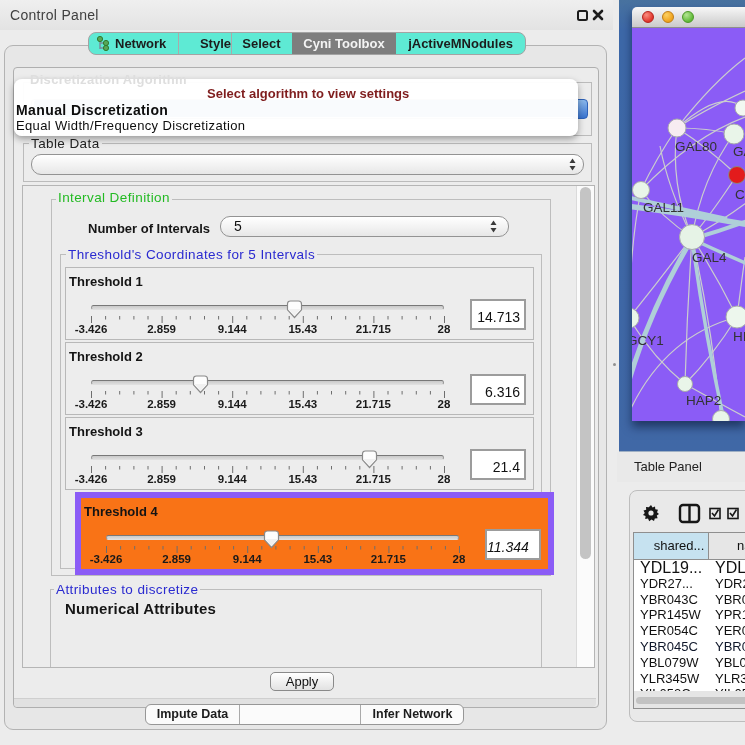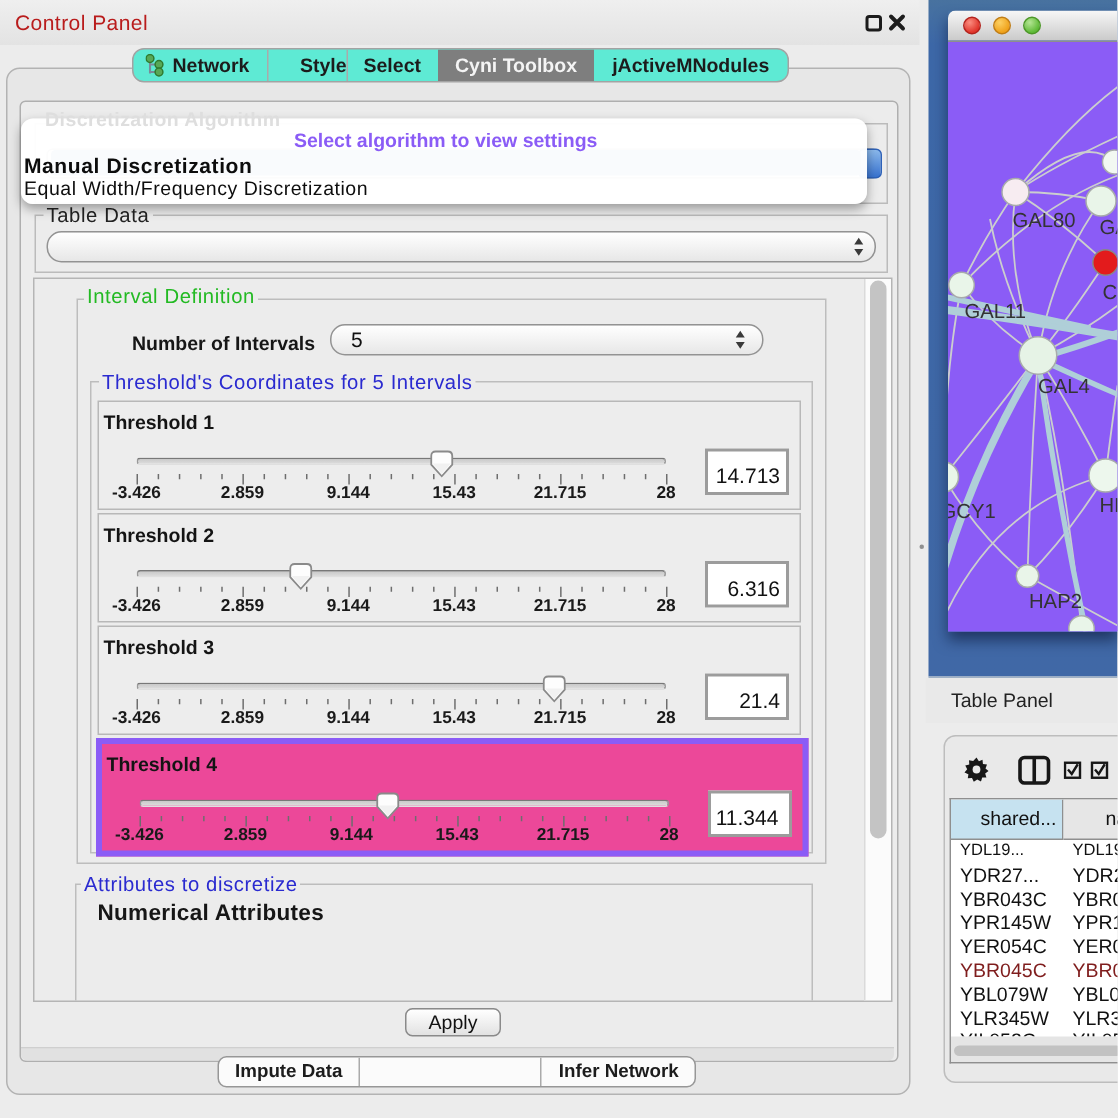--- a/index.html
+++ b/index.html
@@ -3,21 +3,21 @@
 <style>
 html,body{margin:0;padding:0;}
 body{width:745px;height:745px;position:relative;overflow:hidden;
   font-family:"Liberation Sans",sans-serif;background:#ECECEC;}
 .abs{position:absolute;}
 .gblabel{position:absolute;font-size:13.5px;letter-spacing:0.4px;background:#ECECEC;padding:0 2px;line-height:13px;}
 .bold{font-weight:bold;}
 </style></head><body>
 
 <div class="abs" style="left:0;top:0;width:613px;height:30px;background:linear-gradient(#EFEFEF,#E3E3E3);"></div>
-<div class="abs" style="left:10px;top:7px;font-size:14px;letter-spacing:0.3px;color:#b91c1c;">Control Panel</div>
+<div class="abs" style="left:10px;top:7px;font-size:14px;letter-spacing:0.3px;color:#404040;">Control Panel</div>
 <div class="abs" style="left:577px;top:10px;width:6.5px;height:6.5px;border:2px solid #1b1b1b;border-radius:2.5px;"></div>
 <svg class="abs" style="left:592px;top:9px;" width="12" height="12" viewBox="0 0 12 12">
  <path d="M2,2 L10,10 M10,2 L2,10" stroke="#1d1d1d" stroke-width="2.6" stroke-linecap="round"></path>
 </svg>
 
 <div class="abs" style="left:4px;top:45px;width:601px;height:683px;border:1px solid #B3B3B3;border-radius:9px;background:#E7E7E7;"></div>
 <div class="abs" style="left:13px;top:67px;width:584px;height:639px;border:1px solid #AFAFAF;border-radius:4px;background:#ECECEC;"></div>
 
 <div class="abs" style="left:88px;top:32px;width:436px;height:21px;background:#5eead4;border:1px solid #A3A3A3;border-radius:8px;overflow:hidden;font-size:13px;font-weight:bold;color:#1c1c1c;">
  <div class="abs" style="left:0;top:0;width:89px;height:21px;border-right:1px solid #AAA;">
@@ -107,37 +107,37 @@
       <div class="abs bold" style="left:144.2px;top:55px;width:44px;text-align:center;font-size:11.5px;color:#1a1a1a;">9.144</div>
       <div class="abs bold" style="left:214.8px;top:55px;width:44px;text-align:center;font-size:11.5px;color:#1a1a1a;">15.43</div>
       <div class="abs bold" style="left:285.4px;top:55px;width:44px;text-align:center;font-size:11.5px;color:#1a1a1a;">21.715</div>
       <div class="abs bold" style="left:356.0px;top:55px;width:44px;text-align:center;font-size:11.5px;color:#1a1a1a;">28</div>
       <svg class="abs" style="left:295.4px;top:32px;" width="17" height="19" viewBox="0 0 17 19">
         <path d="M8.5,17.5 L1.5,9.8 V4 Q1.5,1 4.5,1 H12.5 Q15.5,1 15.5,4 V9.8 Z" fill="#FDFDFD" stroke="#8A8A8A" stroke-width="1.2"></path>
         <path d="M2.5,9 H14.5 L8.5,16 Z" fill="#F1F1F1" stroke="none"></path>
       </svg>
       <div class="abs" style="left:404px;top:31px;width:48px;height:27px;background:#FFF;border:2px solid #9C9C9C;text-align:right;line-height:32px;font-size:14px;color:#111;padding-right:4px;">21.4</div>
     </div>
-    <div class="abs" style="left:41px;top:306px;width:467px;height:71px;border:4px solid #8b5cf6;background:#ec4899;overflow:hidden;">
+    <div class="abs" style="left:52px;top:306px;width:467px;height:71px;border:6px solid #8b5cf6;background:#f97316;overflow:hidden;">
       <div class="abs bold" style="left:3px;top:6px;font-size:13px;color:#141414;">Threshold 4</div>
       <div class="abs" style="left:25px;top:37px;width:351px;height:3px;border:1px solid #999;border-top-color:#787878;border-bottom-color:#DFDFDF;border-radius:3px;background:linear-gradient(#C9C9C9,#DCDCDC);"></div>
       <svg class="abs" style="left:24px;top:48px;" width="356" height="10" viewBox="0 0 356 10">
         <path d="M25.5,48 V55.0 M39.6,48 V51.5 M53.7,48 V51.5 M67.9,48 V51.5 M82.0,48 V51.5 M96.1,48 V55.0 M110.2,48 V51.5 M124.3,48 V51.5 M138.5,48 V51.5 M152.6,48 V51.5 M166.7,48 V55.0 M180.8,48 V51.5 M194.9,48 V51.5 M209.1,48 V51.5 M223.2,48 V51.5 M237.3,48 V55.0 M251.4,48 V51.5 M265.5,48 V51.5 M279.7,48 V51.5 M293.8,48 V51.5 M307.9,48 V55.0 M322.0,48 V51.5 M336.1,48 V51.5 M350.3,48 V51.5 M364.4,48 V51.5 M378.5,48 V55.0" stroke="#6E6E6E" stroke-width="1" transform="translate(-24,-48)"></path>
       </svg>
       <div class="abs bold" style="left:3.0px;top:55px;width:44px;text-align:center;font-size:11.5px;color:#1a1a1a;">-3.426</div>
       <div class="abs bold" style="left:73.6px;top:55px;width:44px;text-align:center;font-size:11.5px;color:#1a1a1a;">2.859</div>
       <div class="abs bold" style="left:144.2px;top:55px;width:44px;text-align:center;font-size:11.5px;color:#1a1a1a;">9.144</div>
       <div class="abs bold" style="left:214.8px;top:55px;width:44px;text-align:center;font-size:11.5px;color:#1a1a1a;">15.43</div>
       <div class="abs bold" style="left:285.4px;top:55px;width:44px;text-align:center;font-size:11.5px;color:#1a1a1a;">21.715</div>
       <div class="abs bold" style="left:356.0px;top:55px;width:44px;text-align:center;font-size:11.5px;color:#1a1a1a;">28</div>
       <svg class="abs" style="left:182.4px;top:32px;" width="17" height="19" viewBox="0 0 17 19">
         <path d="M8.5,17.5 L1.5,9.8 V4 Q1.5,1 4.5,1 H12.5 Q15.5,1 15.5,4 V9.8 Z" fill="#FDFDFD" stroke="#8A8A8A" stroke-width="1.2"></path>
         <path d="M2.5,9 H14.5 L8.5,16 Z" fill="#F1F1F1" stroke="none"></path>
       </svg>
-      <div class="abs" style="left:404px;top:31px;width:48px;height:27px;background:#FFF;border:2px solid #9C9C9C;text-align:center;line-height:32px;font-size:14px;color:#111;padding-right:4px;">11.344</div>
+      <div class="abs" style="left:404px;top:31px;width:48px;height:27px;background:#FFF;border:2px solid #9C9C9C;text-align:left;line-height:32px;font-size:14px;color:#111;padding-right:4px;font-style:italic;">11.344</div>
     </div>
 <div class="abs" style="left:27px;top:403px;width:490px;height:90px;border:1px solid #BDBDBD;"></div>
 <div class="gblabel" style="left:31px;top:397px;color:#2A2AD0;">Attributes to discretize</div>
 <div class="abs bold" style="left:42px;top:414px;font-size:15px;letter-spacing:0.2px;color:#161616;">Numerical Attributes</div>
 
 <div class="abs" style="left:553px;top:0;width:18px;height:481px;background:#FBFBFB;border-left:1px solid #DADADA;">
   <div class="abs" style="left:3px;top:1px;width:11px;height:372px;background:#C4C4C4;border-radius:6px;"></div>
 </div>
 </div>
 <div class="abs" style="left:14px;top:698px;width:582px;height:8px;background:#E1E1E1;border-radius:0 0 4px 4px;border-top:1px solid #CFCFCF;"></div>
@@ -232,41 +232,41 @@
   <path d="M3,6 l2.5,3 4-6.5" stroke="#171717" stroke-width="1.6" fill="none"></path>
   <rect x="19" y="1.5" width="10" height="10" fill="none" stroke="#171717" stroke-width="1.6"></rect>
   <path d="M21,6 l2.5,3 4-6.5" stroke="#171717" stroke-width="1.6" fill="none"></path>
 </svg>
 <div class="abs" style="left:633px;top:532px;width:112px;height:175px;border:1px solid #8F8F8F;border-right:none;background:#FFF;overflow:hidden;">
     <div class="abs" style="left:0;top:0;width:74px;height:26px;background:#C6E2F0;border-right:1px solid #8F8F8F;border-bottom:1px solid #8F8F8F;text-align:center;text-indent:16px;line-height:26px;font-size:13px;color:#111;">shared...</div>
     <div class="abs" style="left:75px;top:0;width:40px;height:26px;background:#E6E6E6;border-bottom:1px solid #8F8F8F;font-size:13px;color:#111;line-height:26px;">
       <span style="position:absolute;left:28px;">name</span>
     </div>
     <div class="abs" style="left:0;top:27px;width:112px;height:131px;overflow:hidden;">
-      <div class="abs" style="left:0;top:0.0px;width:112px;height:15.8px;line-height:15.8px;font-size:11px;color:#111;white-space:nowrap;text-align:right;">
+      <div class="abs" style="left:0;top:0.0px;width:112px;height:15.8px;line-height:15.8px;font-size:16px;color:#111;white-space:nowrap;text-align:right;">
         <span style="position:absolute;left:6px;">YDL19...</span>
         <span style="position:absolute;left:81px;">YDL194W</span>
       </div>
       <div class="abs" style="left:0;top:15.8px;width:112px;height:15.8px;line-height:15.8px;font-size:13px;color:#111;white-space:nowrap;">
         <span style="position:absolute;left:6px;">YDR27...</span>
         <span style="position:absolute;left:81px;">YDR277C</span>
       </div>
       <div class="abs" style="left:0;top:31.6px;width:112px;height:15.8px;line-height:15.8px;font-size:13px;color:#111;white-space:nowrap;">
         <span style="position:absolute;left:6px;">YBR043C</span>
         <span style="position:absolute;left:81px;">YBR043C</span>
       </div>
       <div class="abs" style="left:0;top:47.4px;width:112px;height:15.8px;line-height:15.8px;font-size:13px;color:#111;white-space:nowrap;">
         <span style="position:absolute;left:6px;">YPR145W</span>
         <span style="position:absolute;left:81px;">YPR145W</span>
       </div>
       <div class="abs" style="left:0;top:63.2px;width:112px;height:15.8px;line-height:15.8px;font-size:13px;color:#111;white-space:nowrap;">
         <span style="position:absolute;left:6px;">YER054C</span>
         <span style="position:absolute;left:81px;">YER054C</span>
       </div>
-      <div class="abs" style="left:0;top:79.0px;width:112px;height:15.8px;line-height:15.8px;font-size:13px;color:#7f1d1d;white-space:nowrap;text-align:right;">
+      <div class="abs" style="left:0;top:79.0px;width:112px;height:15.8px;line-height:15.8px;font-size:13px;color:#0f172a;white-space:nowrap;text-align:right;">
         <span style="position:absolute;left:6px;">YBR045C</span>
         <span style="position:absolute;left:81px;">YBR045C</span>
       </div>
       <div class="abs" style="left:0;top:94.8px;width:112px;height:15.8px;line-height:15.8px;font-size:13px;color:#111;white-space:nowrap;">
         <span style="position:absolute;left:6px;">YBL079W</span>
         <span style="position:absolute;left:81px;">YBL079W</span>
       </div>
       <div class="abs" style="left:0;top:110.6px;width:112px;height:15.8px;line-height:15.8px;font-size:13px;color:#111;white-space:nowrap;">
         <span style="position:absolute;left:6px;">YLR345W</span>
         <span style="position:absolute;left:81px;">YLR345W</span>
@@ -276,15 +276,15 @@
         <span style="position:absolute;left:81px;">YIL052C</span>
       </div>
     </div>
     <div class="abs" style="left:0;top:158px;width:112px;height:17px;background:#E5E5E5;">
       <div class="abs" style="left:2px;top:6px;width:112px;height:7px;background:#C2C2C2;border-radius:4px;"></div>
     </div>
   </div>
 <div class="abs bold" style="left:30px;top:72px;font-size:13px;letter-spacing:0.3px;color:#DEDEDE;z-index:60;">Discretization Algorithm</div>
 <div class="abs" style="left:14px;top:79px;width:564px;height:57px;background:rgba(255,255,255,0.97);border-radius:8px;box-shadow:0 3px 7px rgba(0,0,0,0.35);z-index:55;">
   <div class="abs" style="left:20px;top:21px;right:4px;height:17px;background:#F9FBFD;border-radius:3px;"></div>
-  <div class="abs bold" style="left:182px;top:7px;font-size:13px;color:#8b5cf6;">Select algorithm to view settings</div>
+  <div class="abs bold" style="left:193px;top:7px;font-size:13px;color:#7f1d1d;">Select algorithm to view settings</div>
   <div class="abs bold" style="left:2px;top:23px;font-size:14px;letter-spacing:0.4px;color:#0d0d0d;">Manual Discretization</div>
   <div class="abs" style="left:2px;top:39px;font-size:13px;letter-spacing:0.35px;color:#0d0d0d;">Equal Width/Frequency Discretization</div>
 </div>
 </body></html>

